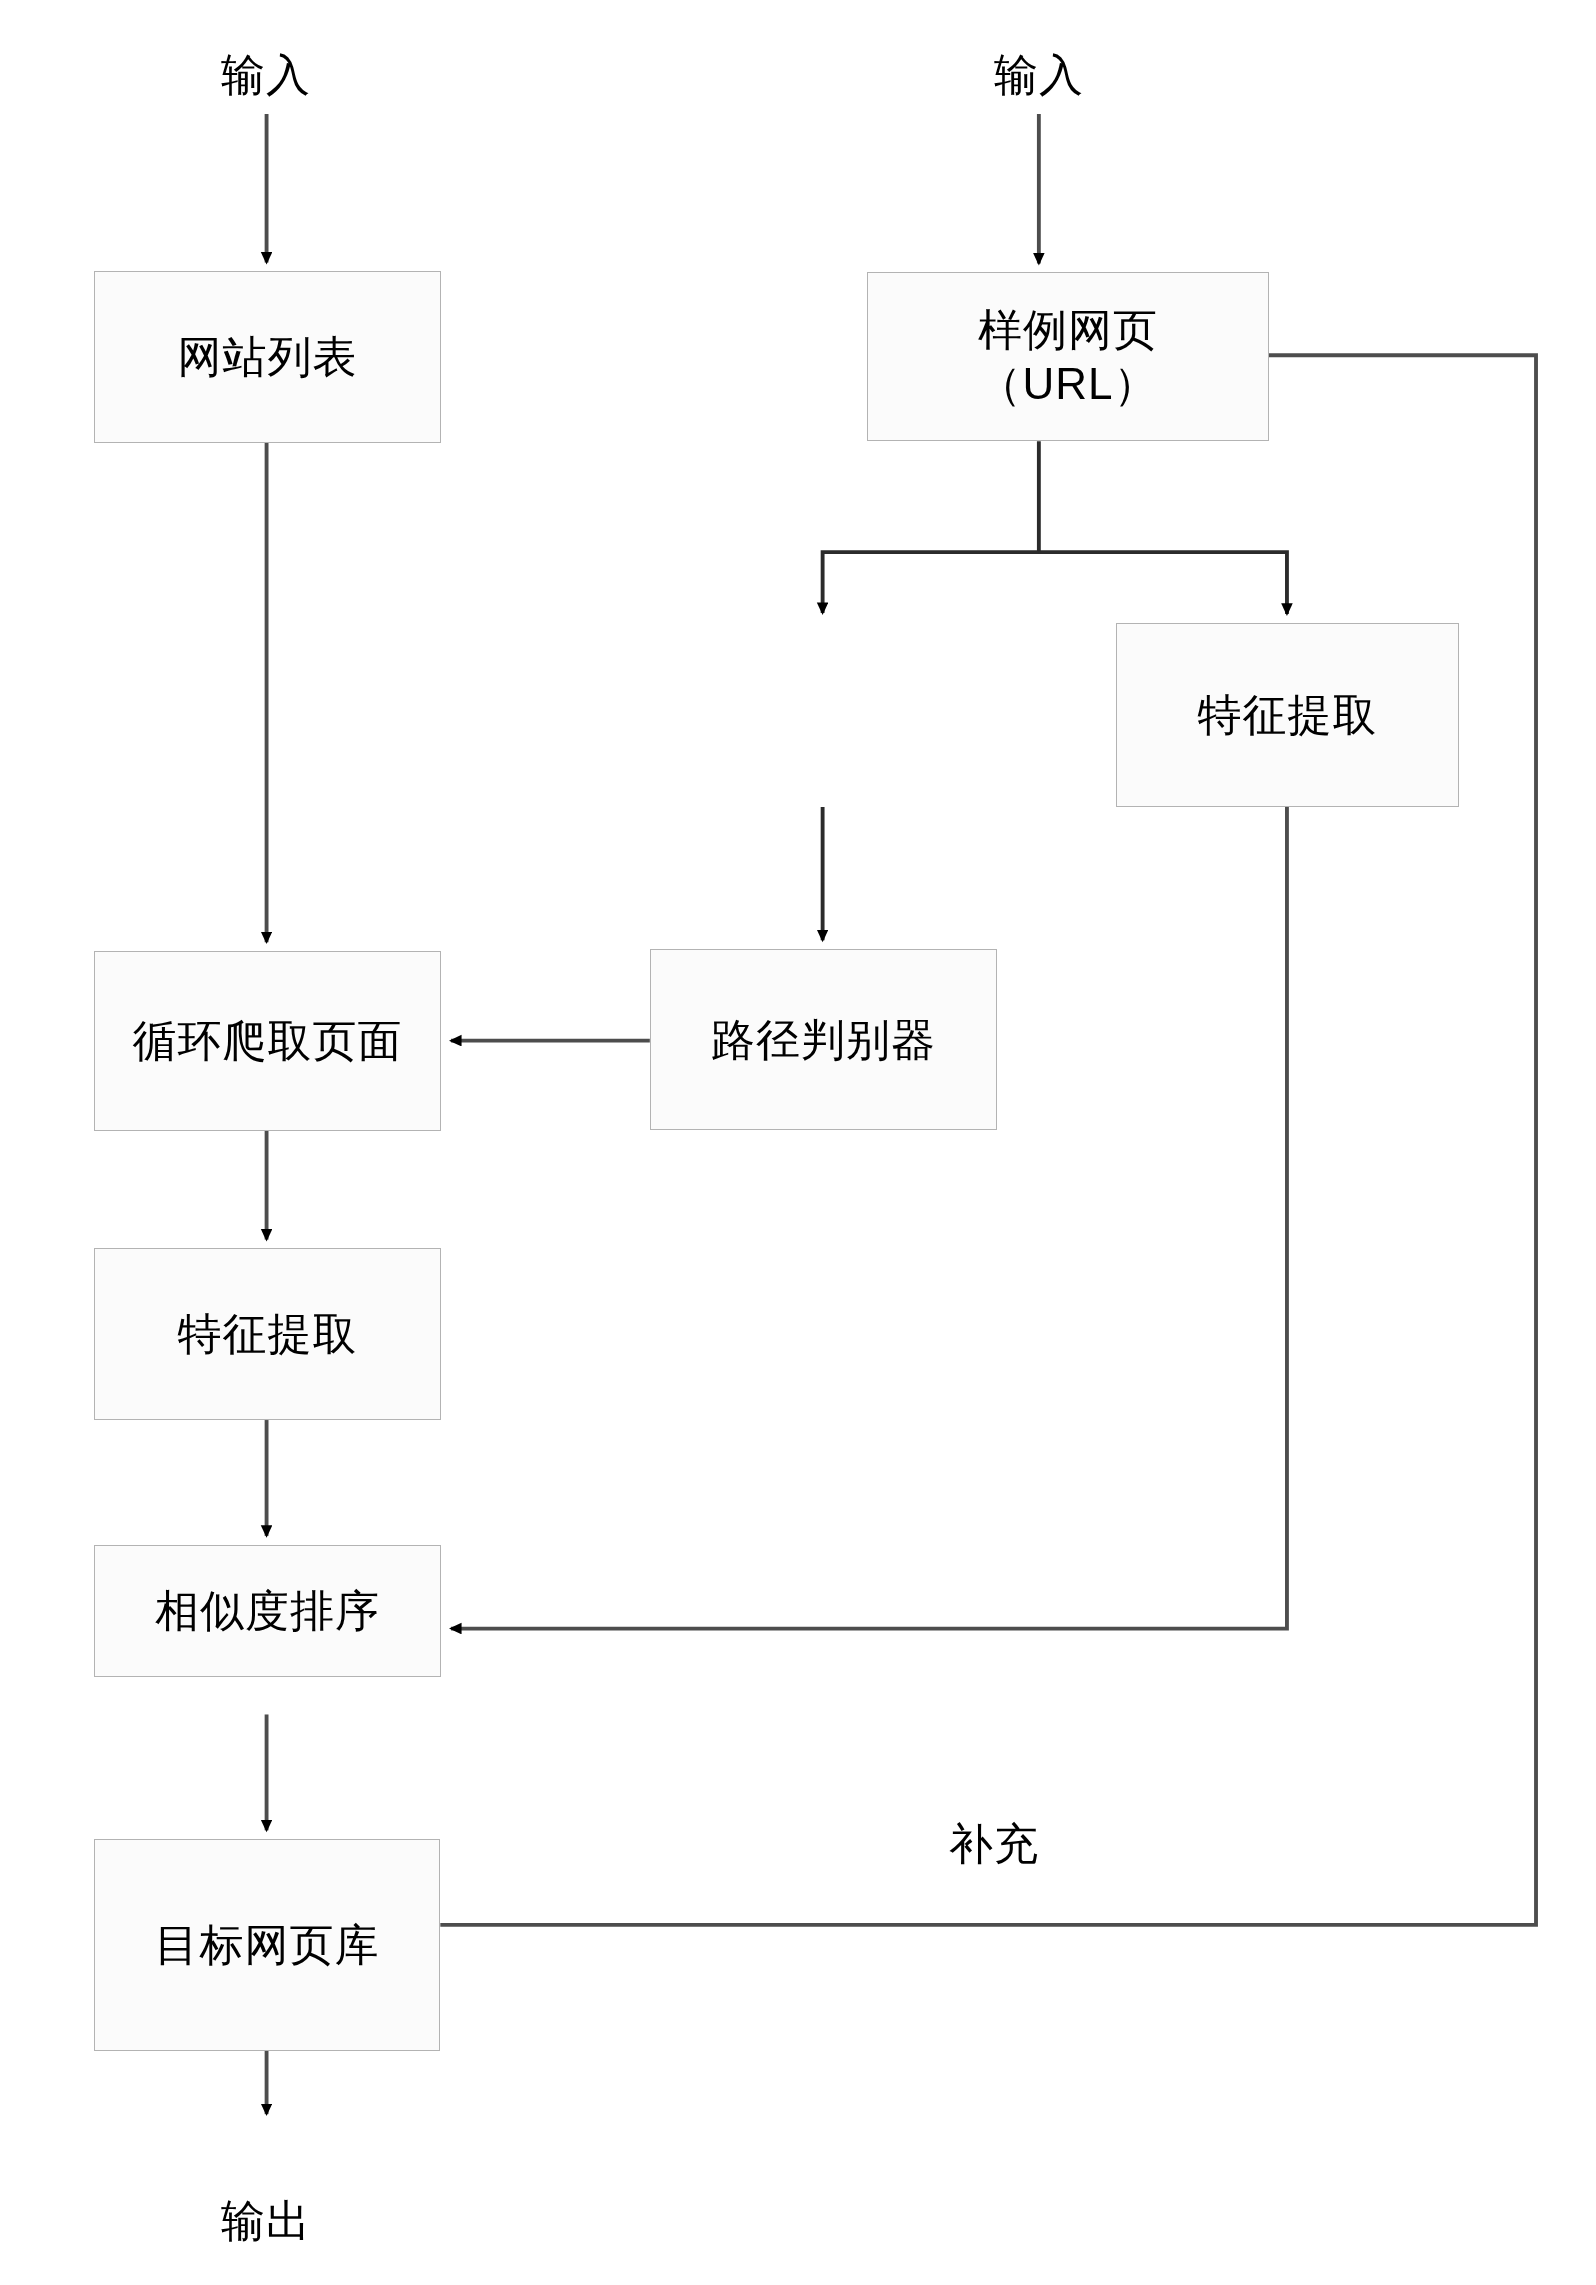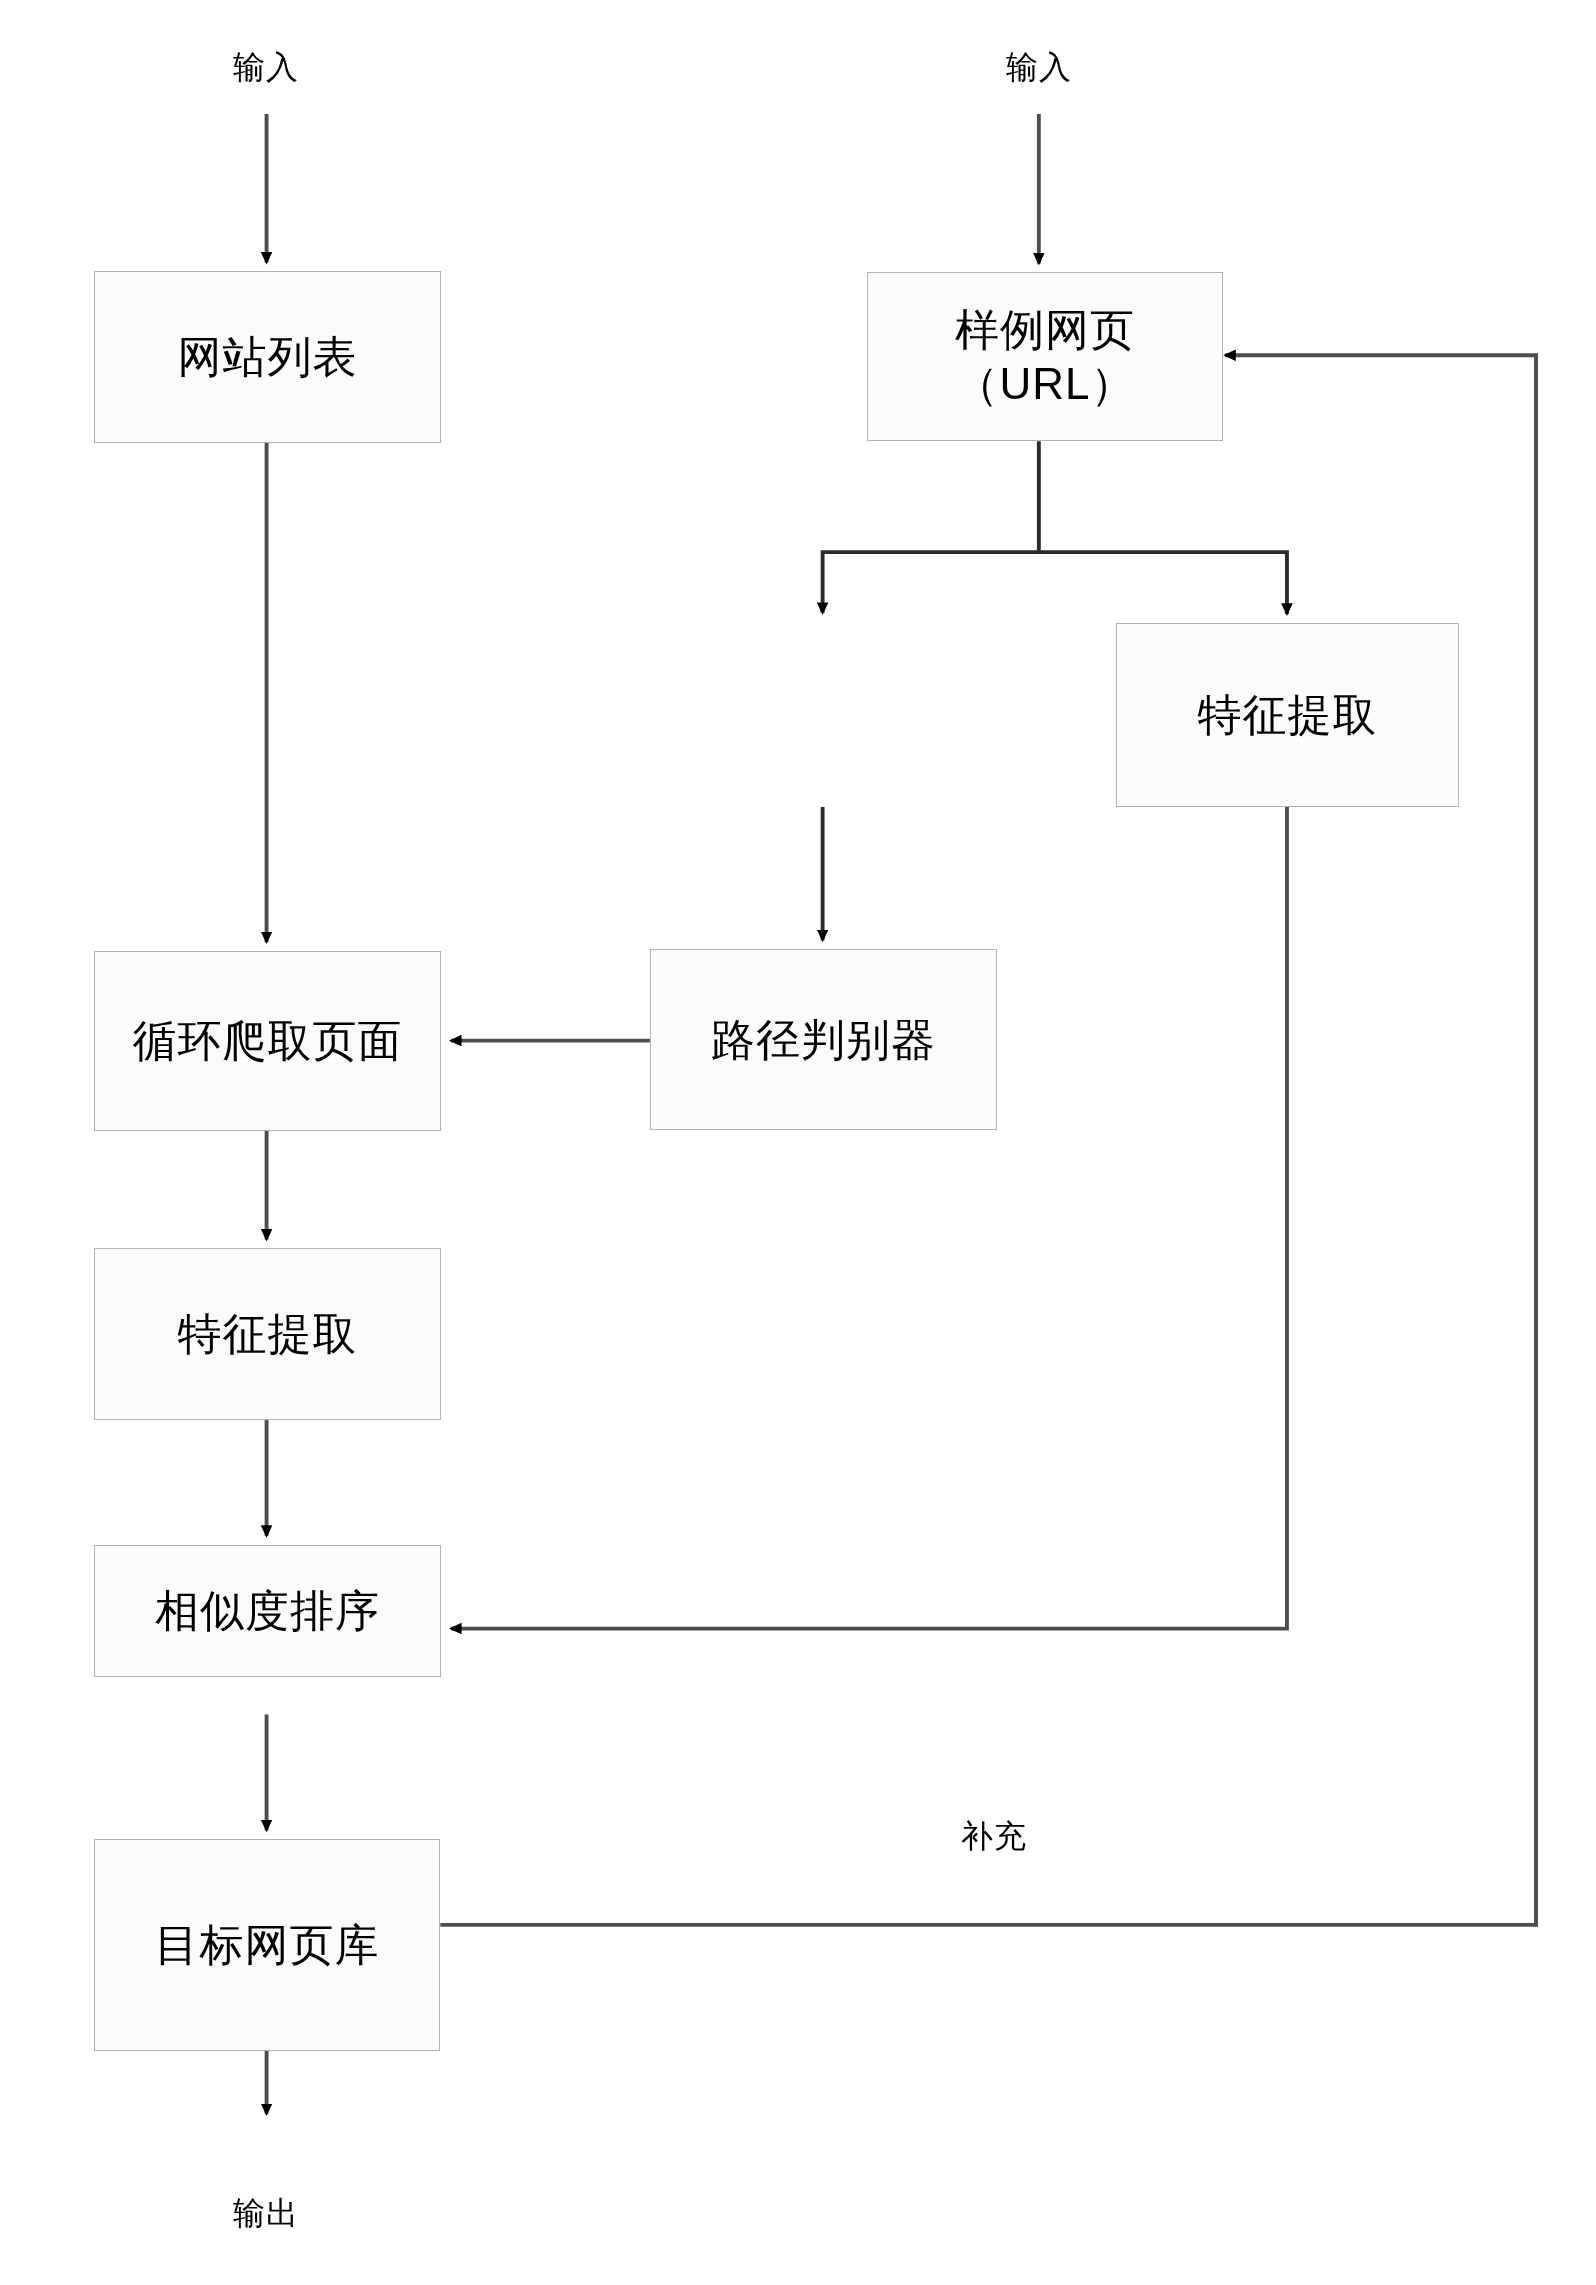--- a/index.html
+++ b/index.html
@@ -17,21 +17,21 @@
     color:#000000;
     font-size:44px;
     line-height:1.22;
     letter-spacing:1px;
     white-space:pre-line;
     font-weight:400;
   }
   .freetext{
     position:absolute;
     color:#000;
-    font-size:32px;
+    font-size:44px;
     letter-spacing:1px;
     white-space:nowrap;
     transform:translateX(-50%);
   }
   svg.edges{position:absolute;left:0;top:0;width:1596px;height:2285px;pointer-events:none;}
 </style>
 </head>
 <body>
 
 <div id="canvas">
@@ -95,21 +95,21 @@
     </g>
   </svg>
 
   <div class="freetext" style="left:266px;top:46px;">输入</div>
   <div class="freetext" style="left:1039px;top:46px;">输入</div>
   <div class="freetext" style="left:994px;top:1815px;">补充</div>
   <div class="freetext" style="left:266px;top:2192px;">输出</div>
 
   <div class="node" style="left:94px;top:271px;width:347px;height:172px;">网站列表</div>
 
-  <div class="node" style="left:867px;top:272px;width:356px;height:169px;">样例网页
+  <div class="node" style="left:867px;top:272px;width:402px;height:169px;">样例网页
 （URL）</div>
 
 
   <div class="node" style="left:1116px;top:623px;width:343px;height:184px;">特征提取</div>
 
   <div class="node" style="left:650px;top:949px;width:347px;height:181px;">路径判别器</div>
 
   <div class="node" style="left:94px;top:951px;width:347px;height:180px;">循环爬取页面</div>
 
   <div class="node" style="left:94px;top:1248px;width:347px;height:172px;">特征提取</div>

